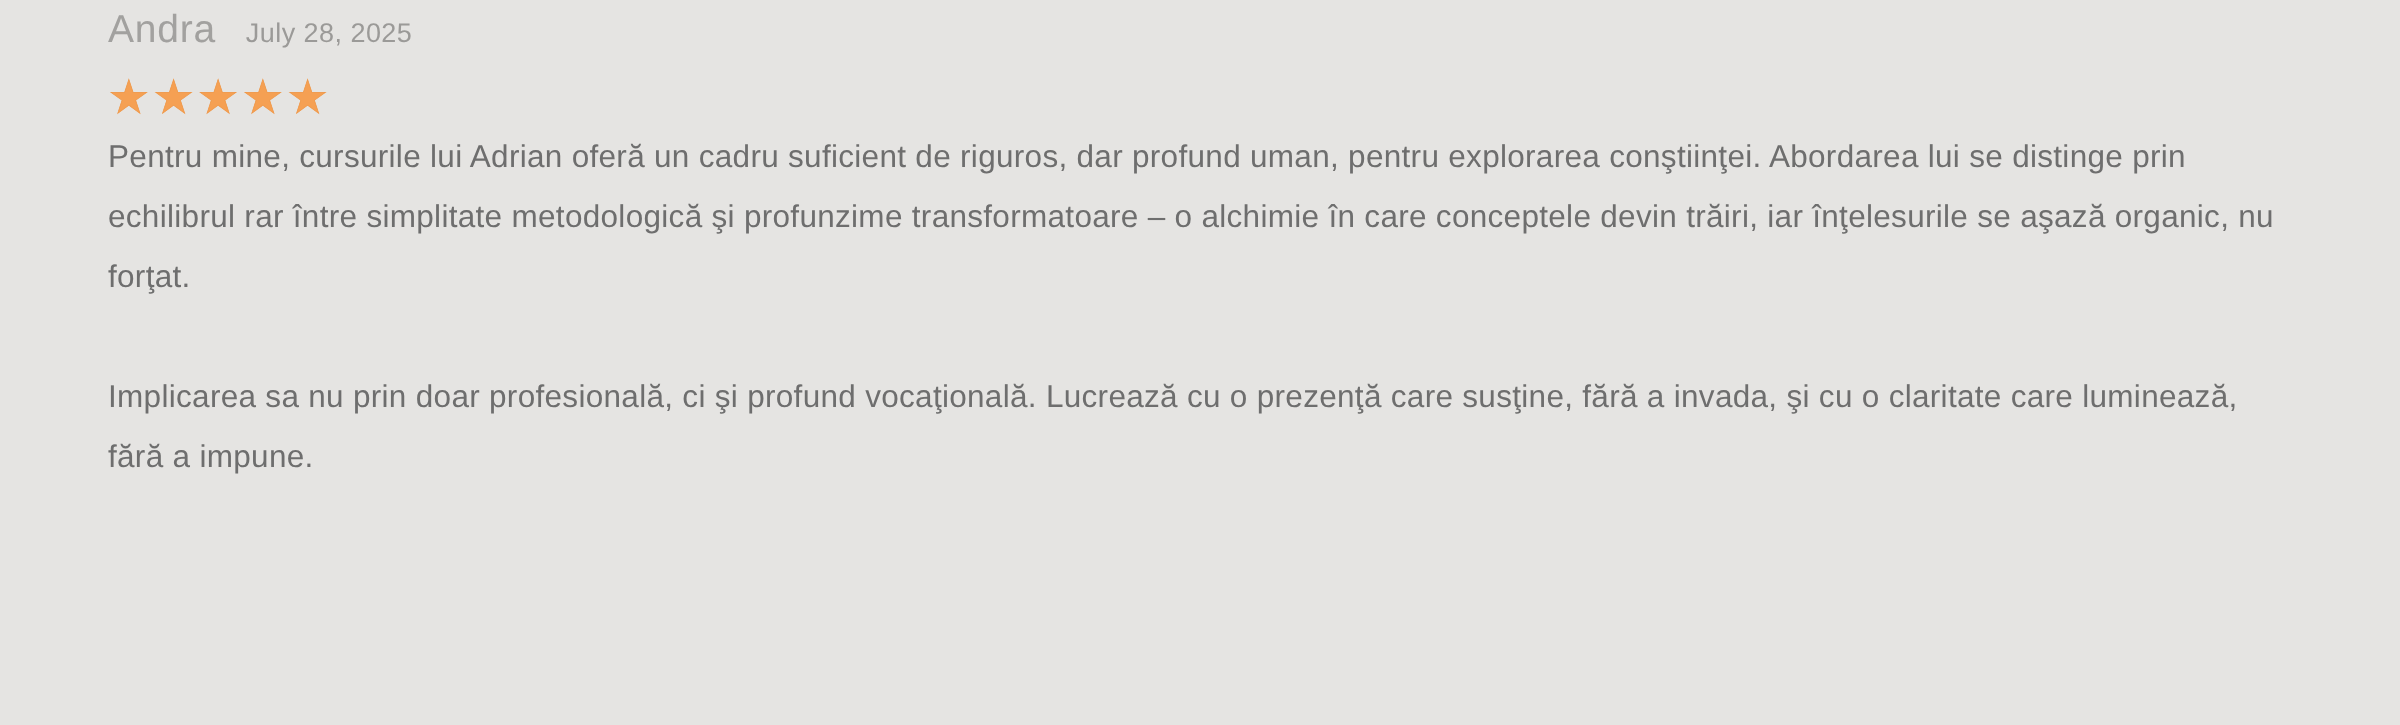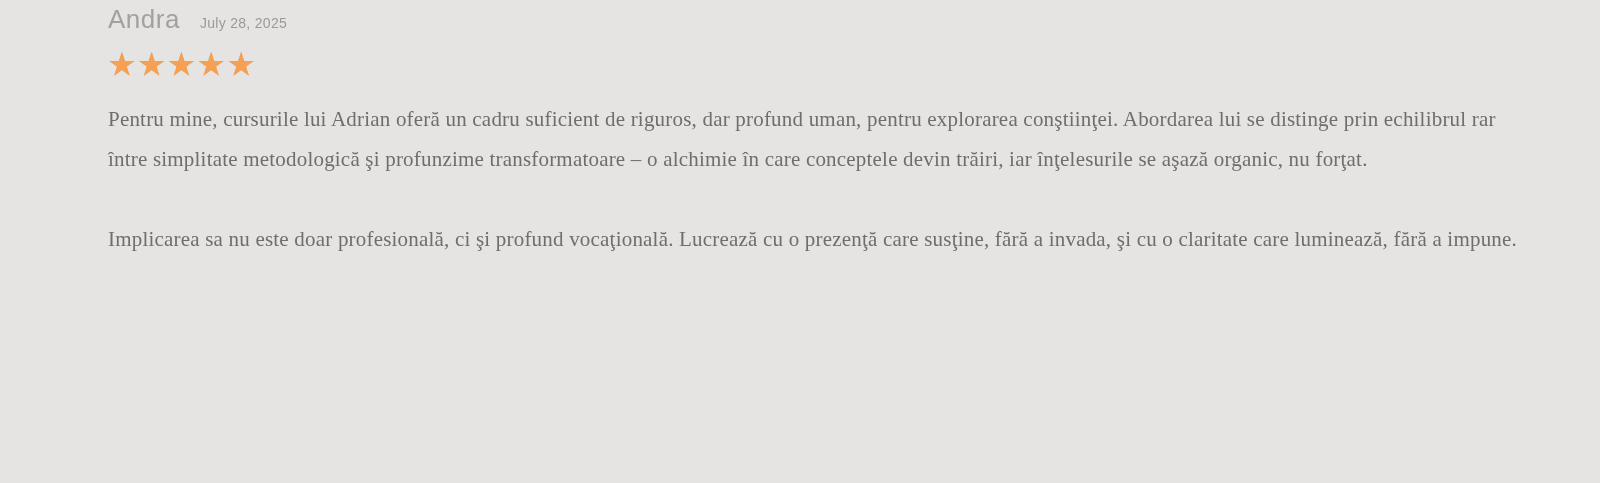--- a/index.html
+++ b/index.html
@@ -7,53 +7,51 @@
     padding: 0;
   }
   body {
     width: 1600px;
     height: 483px;
     background: #e5e4e2;
     font-family: "Liberation Sans", "DejaVu Sans", sans-serif;
     overflow: hidden;
   }
   .review-card {
-    padding: 4px 70px 0 108px;
+    padding: 4px 70px 0 72px;
   }
   .review-header {
     display: flex;
     align-items: baseline;
     gap: 20px;
   }
   .reviewer-name {
     font-size: 26px;
     color: #a2a19f;
     letter-spacing: 0.5px;
     font-weight: 400;
   }
   .review-date {
-    font-size: 14px;
+    font-size: 18px;
     color: #9b9a98;
     letter-spacing: 0.3px;
   }
   .star-rating {
     margin-top: 10px;
     height: 40px;
     line-height: 40px;
   }
   .star-glyphs {
     font-size: 31px;
     color: #f5a053;
     letter-spacing: 2px;
     -webkit-text-stroke: 0.5px #ef9747;
   }
   .review-body {
-    margin-top: 14px;
     max-width: 1475px;
-    font-family: Liberation Serif, serif;
   }
   .review-body p {
     margin: 0 0 40px 0;
     font-size: 21px;
     line-height: 40px;
     color: #6e6e6e;
     letter-spacing: 0.2px;
   }
   .review-body p:last-child {
     margin-bottom: 0;
@@ -68,16 +66,16 @@
     <span class="reviewer-name">Andra</span>
     <span class="review-date">July 28, 2025</span>
   </div>
 
   <div class="star-rating">
     <span class="star-glyphs">★★★★★</span>
   </div>
 
   <div class="review-body">
     <p>Pentru mine, cursurile lui Adrian oferă un cadru suficient de riguros, dar profund uman, pentru explorarea conştiinţei. Abordarea lui se distinge prin echilibrul rar între simplitate metodologică şi profunzime transformatoare – o alchimie în care conceptele devin trăiri, iar înţelesurile se aşază organic, nu forţat.</p>
-    <p>Implicarea sa nu este doar profesională, ci şi profund vocaţională. Lucrează cu o prezenţă care susţine, fără a invada, şi cu o claritate care luminează, fără a impune.</p>
+    <p>Implicarea sa nu prin doar profesională, ci şi profund vocaţională. Lucrează cu o prezenţă care susţine, fără a invada, şi cu o claritate care luminează, fără a impune.</p>
   </div>
 
 </div>
 
 </body></html>

